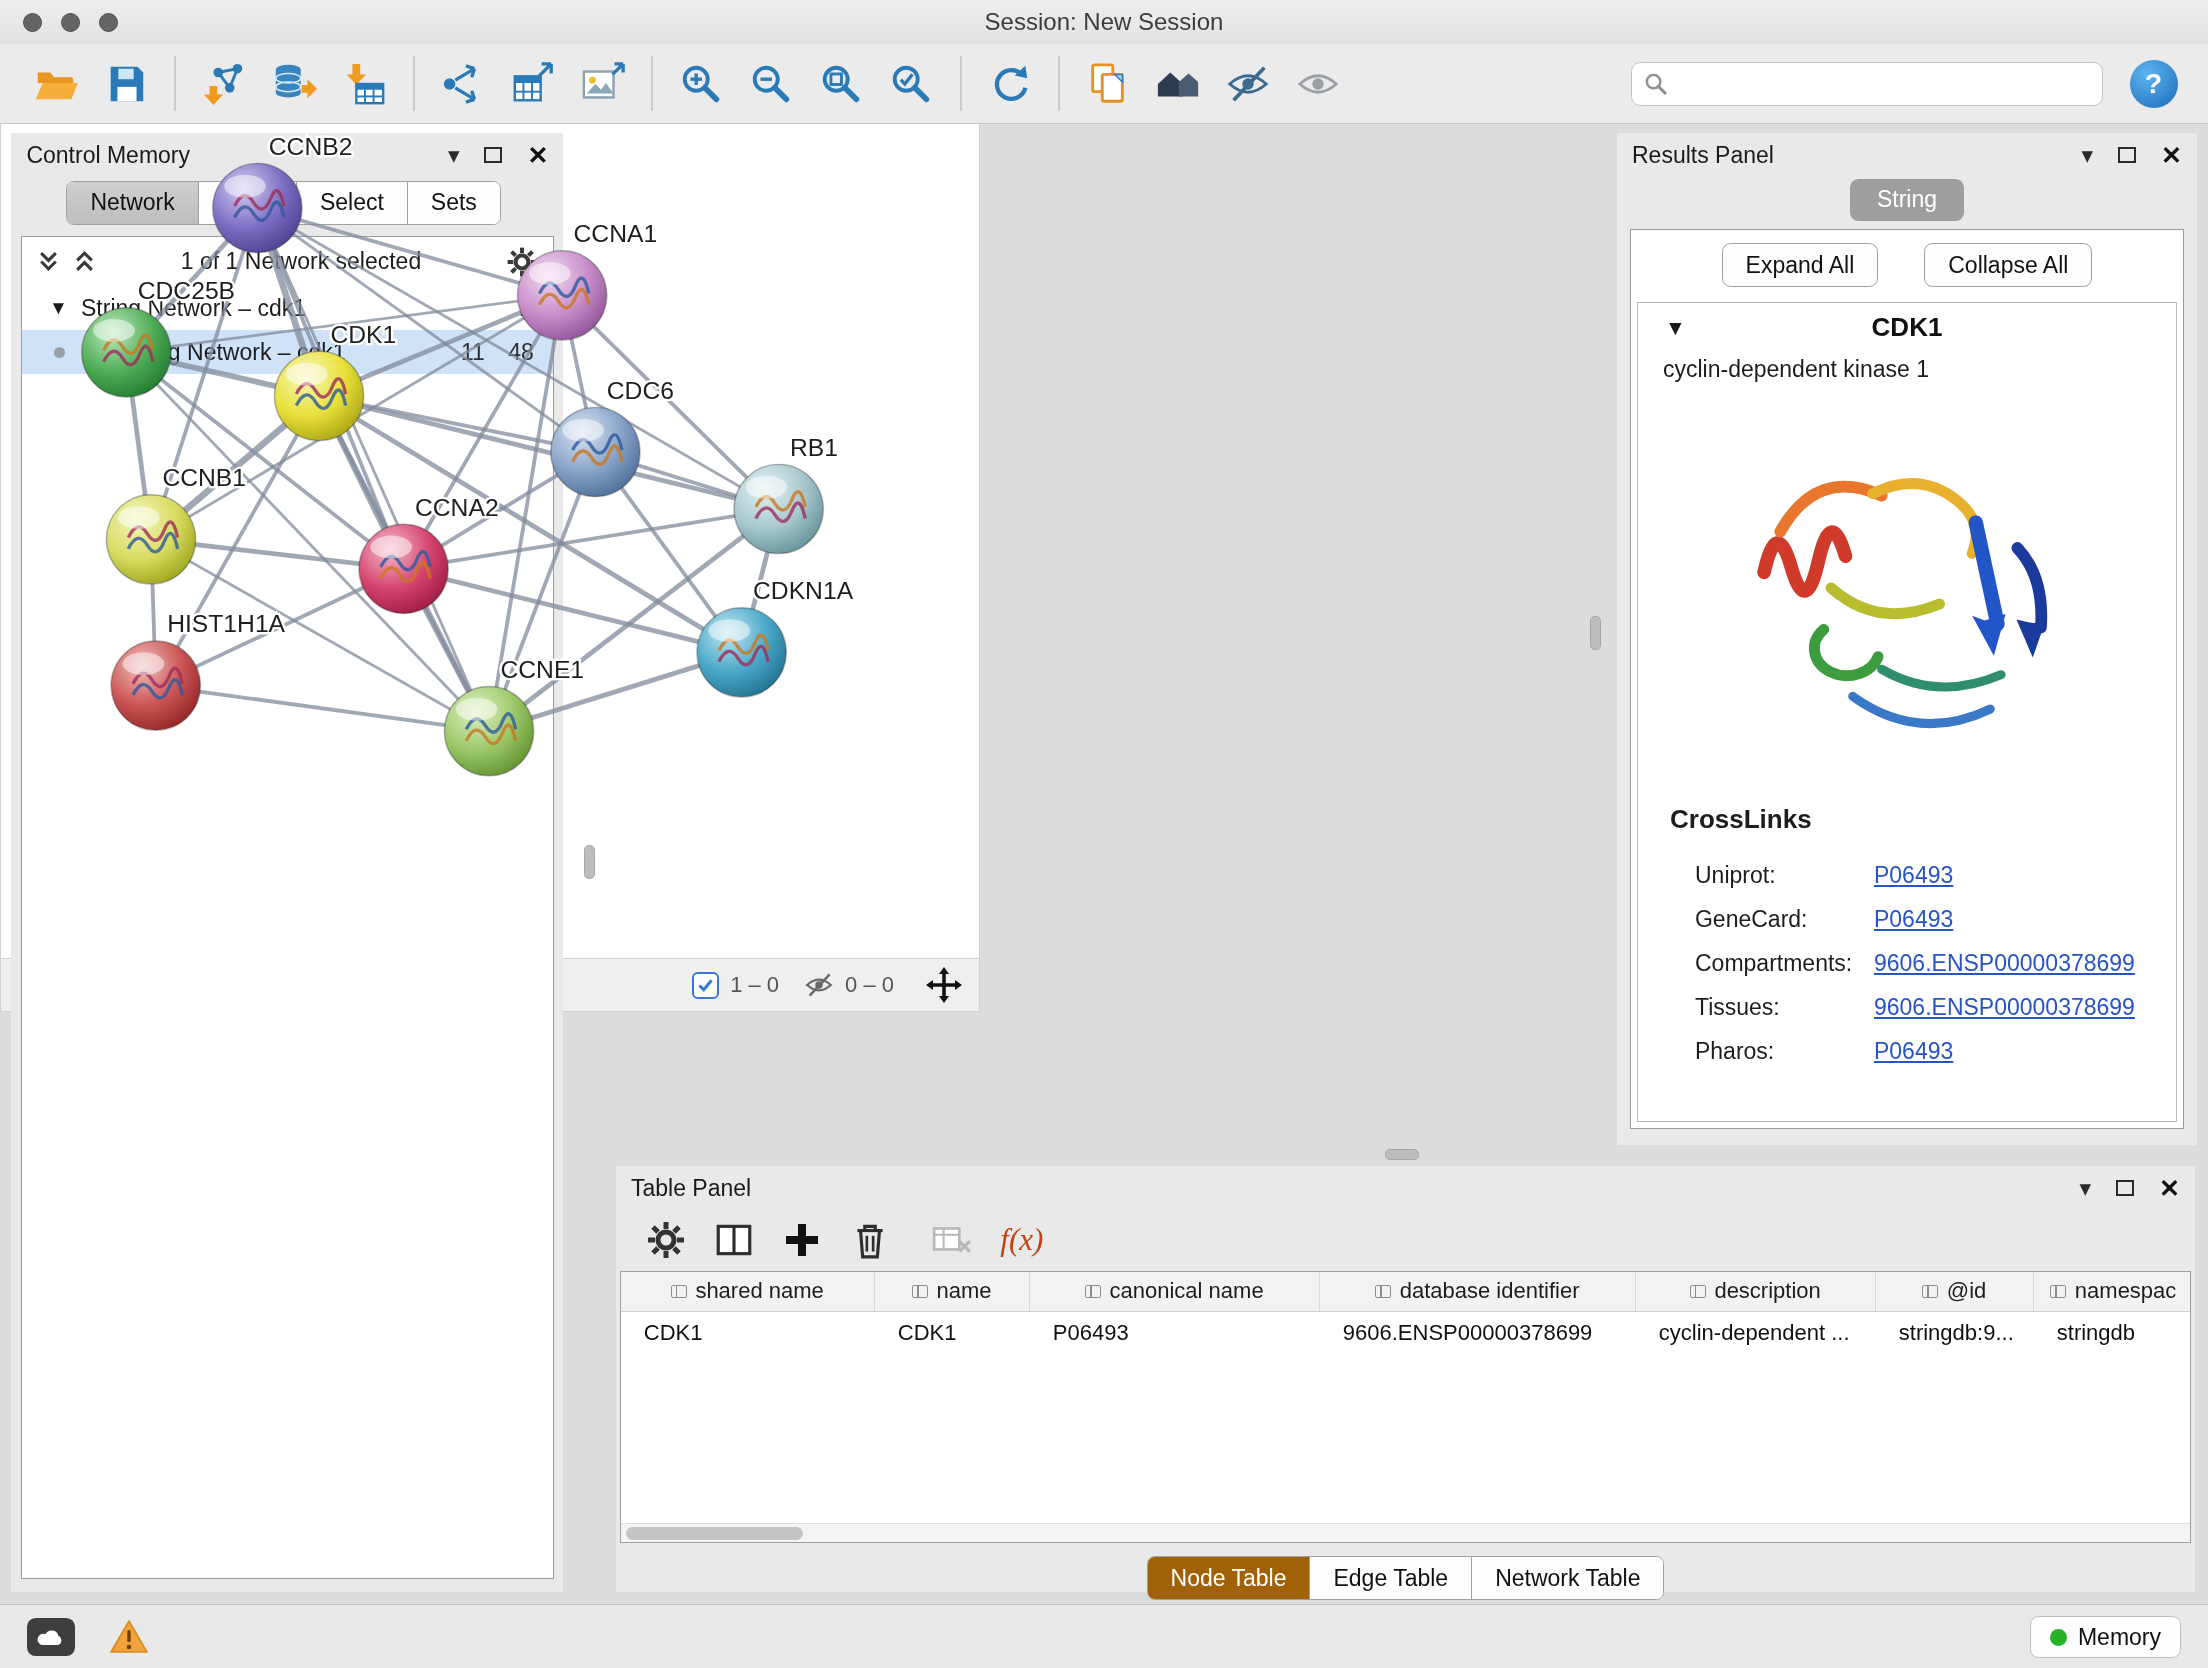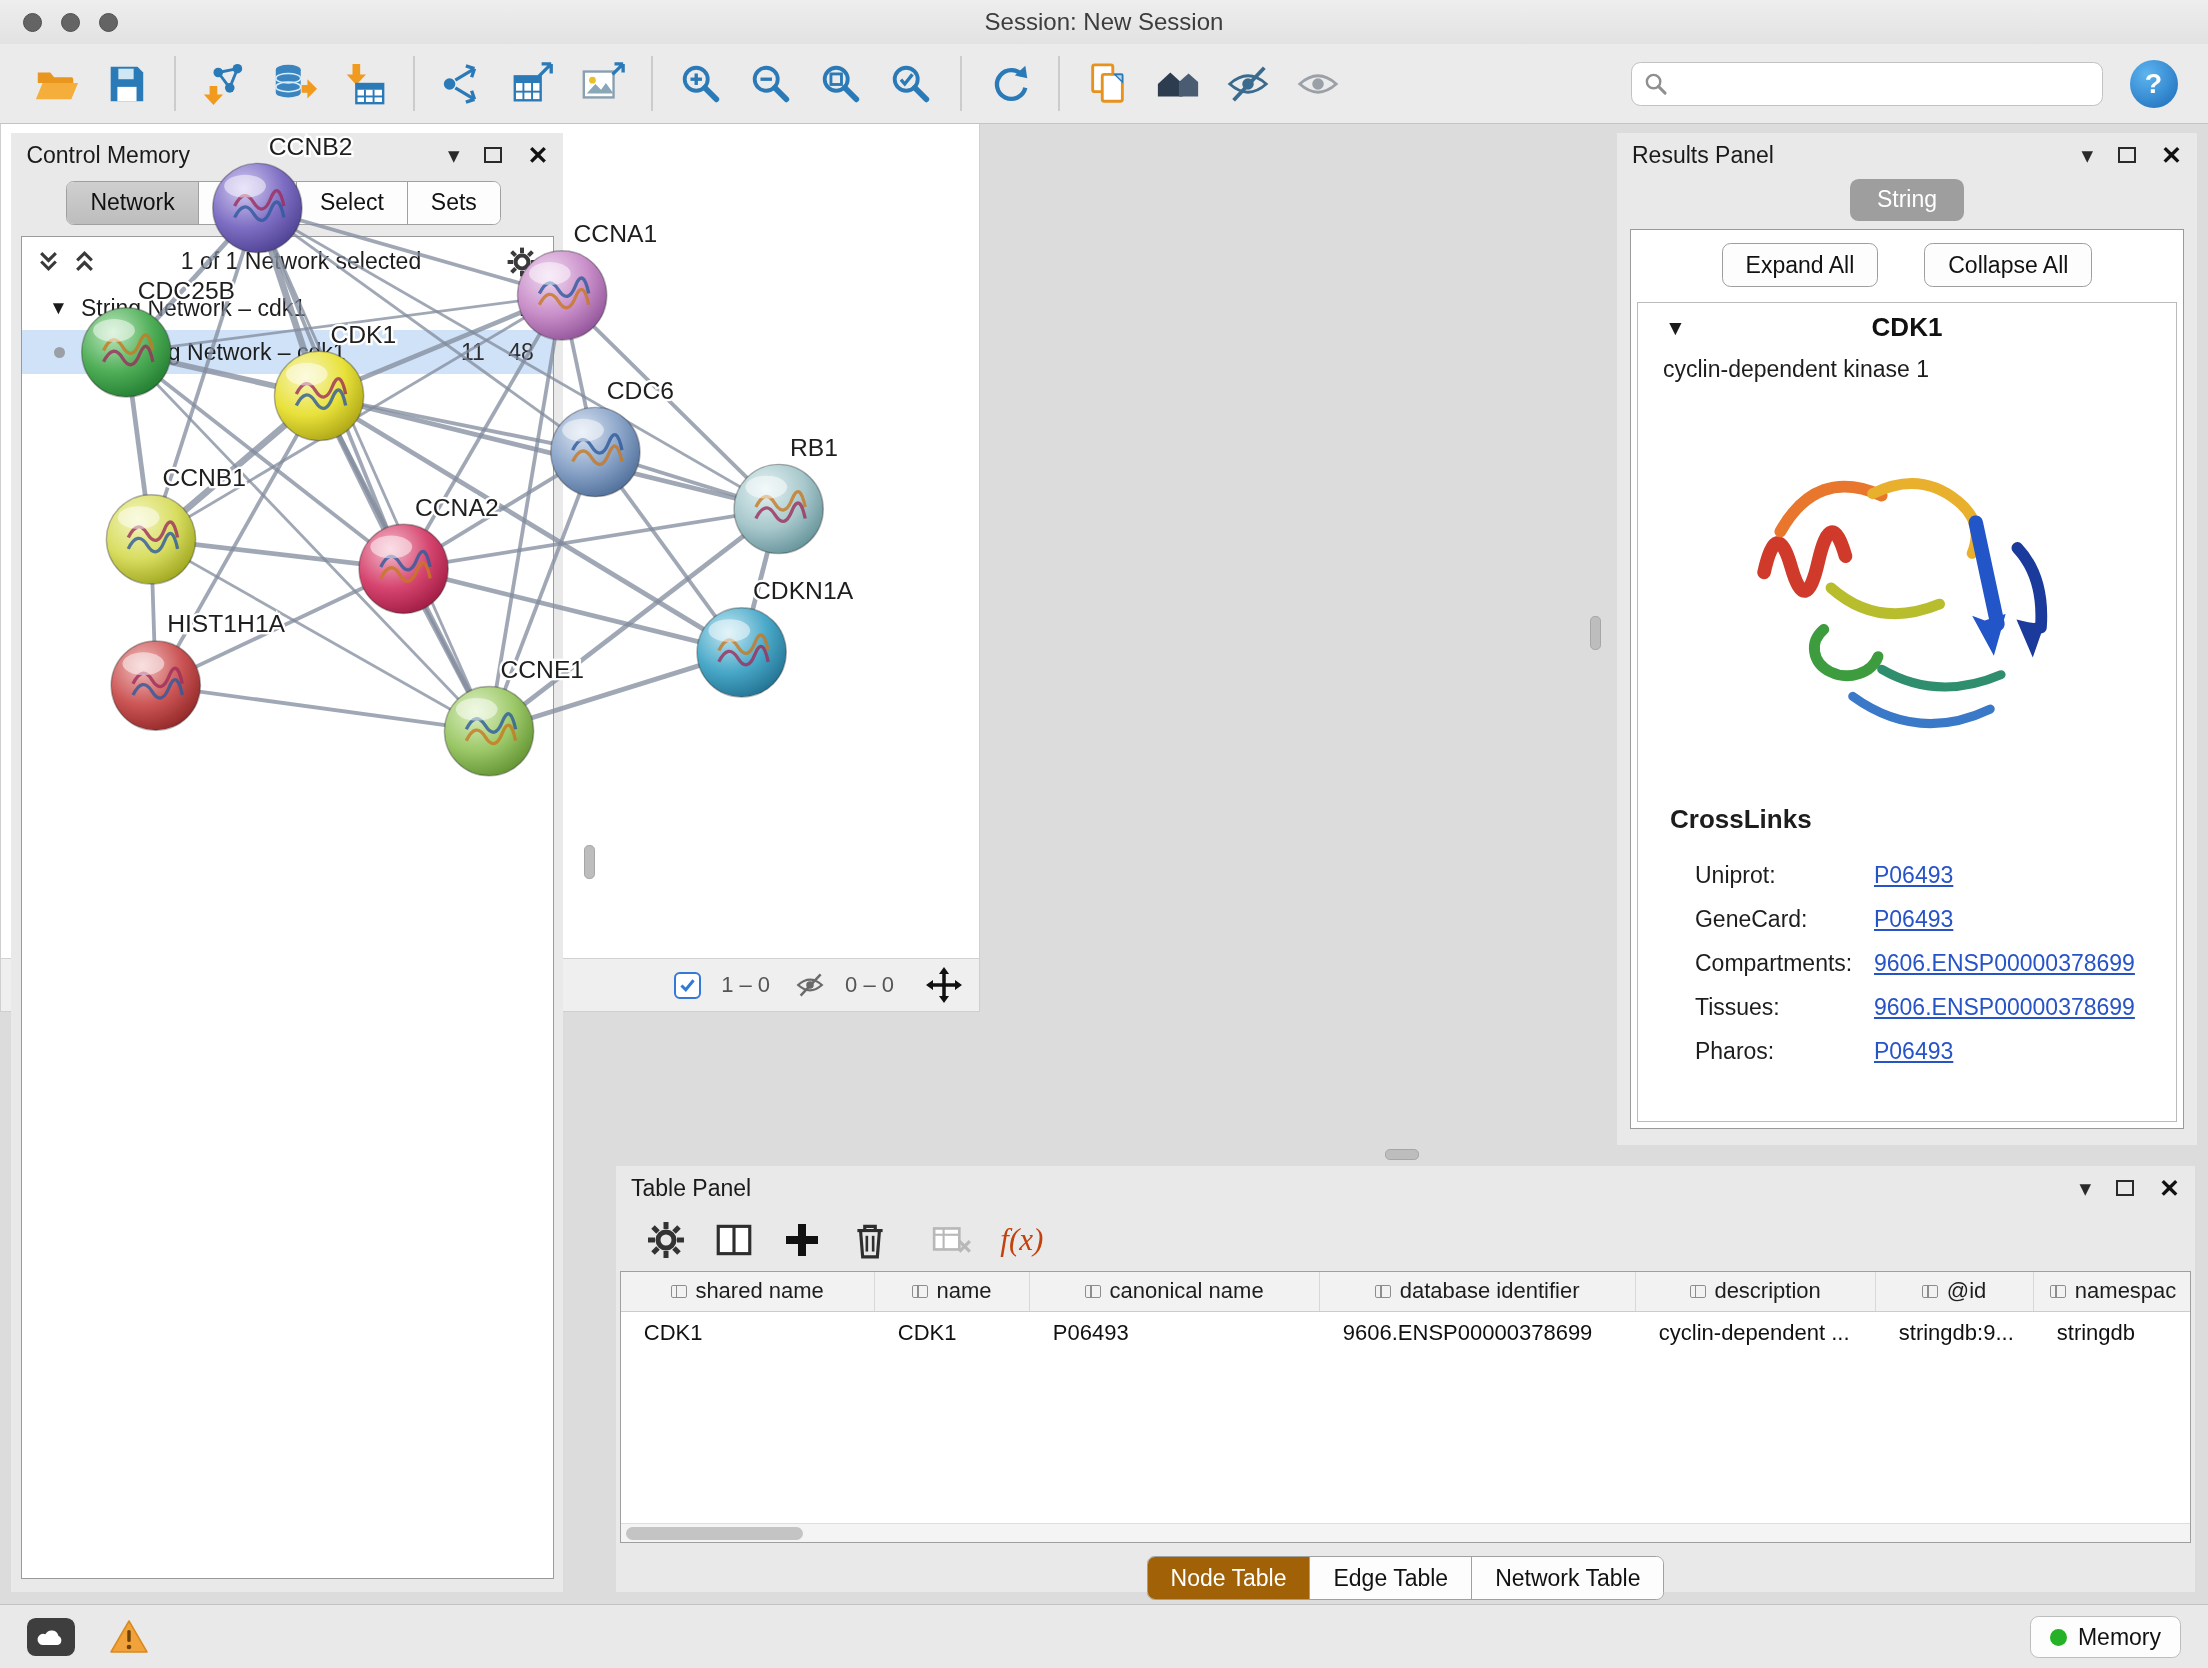--- a/index.html
+++ b/index.html
@@ -59,21 +59,21 @@
 
   
   #net-region { left:603px; top:133px; width:980px; height:1012px; background:#fff; border:1px solid #cfcfcf;
     display:flex; flex-direction:column; }
   #net-canvas { flex:1; position:relative; }
   #network-svg { width:100%; height:100%; display:block; }
   .node-label { font-family:"Liberation Sans",sans-serif; font-size:26px; fill:#1e1e1e;
     paint-order:stroke; stroke:#ffffff; stroke-width:5px; }
   .net-footer { height:53px; background:#efefef; border-top:1px solid #d2d2d2; display:flex; align-items:center; padding:0 17px; }
   .nf-title { font-size:23px; color:#2e2e2e; margin-left:42px; }
-  .nf-count { font-size:22px; color:#555; margin-left:20px; }
+  .nf-count { font-size:22px; color:#555; margin-left:11px; }
   .black-btn { width:44px; height:40px; background:#161616; border-radius:8.6px; display:flex; align-items:center; justify-content:center; margin-left:82px; }
   .check-box { width:27px; height:27px; border:2.9px solid #3478d8; border-radius:5.7px; background:#fff;
     display:flex; align-items:center; justify-content:center; }
 
   
   #results-panel { left:1617px; top:133px; width:580px; height:1012px; }
   .rp-tab-row { text-align:center; margin-top:1.9px; }
   .rp-tab { display:inline-block; background:#9e9e9e; color:#fff; font-size:23px; padding:7.6px 27px; border-radius:8.6px; }
   .rp-box { margin:7.6px 13.3px 0 13.3px; height:900px; padding:13.3px 5.7px 5.7px 5.7px; display:flex; flex-direction:column; }
   .rp-buttons { display:flex; justify-content:center; gap:46px; }

